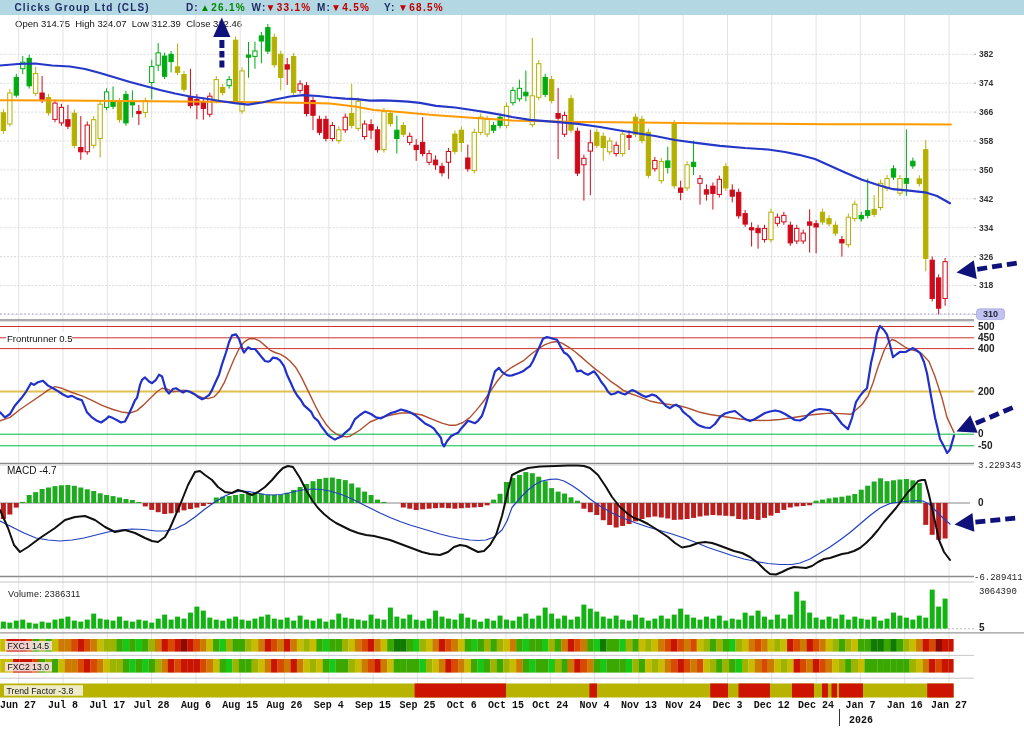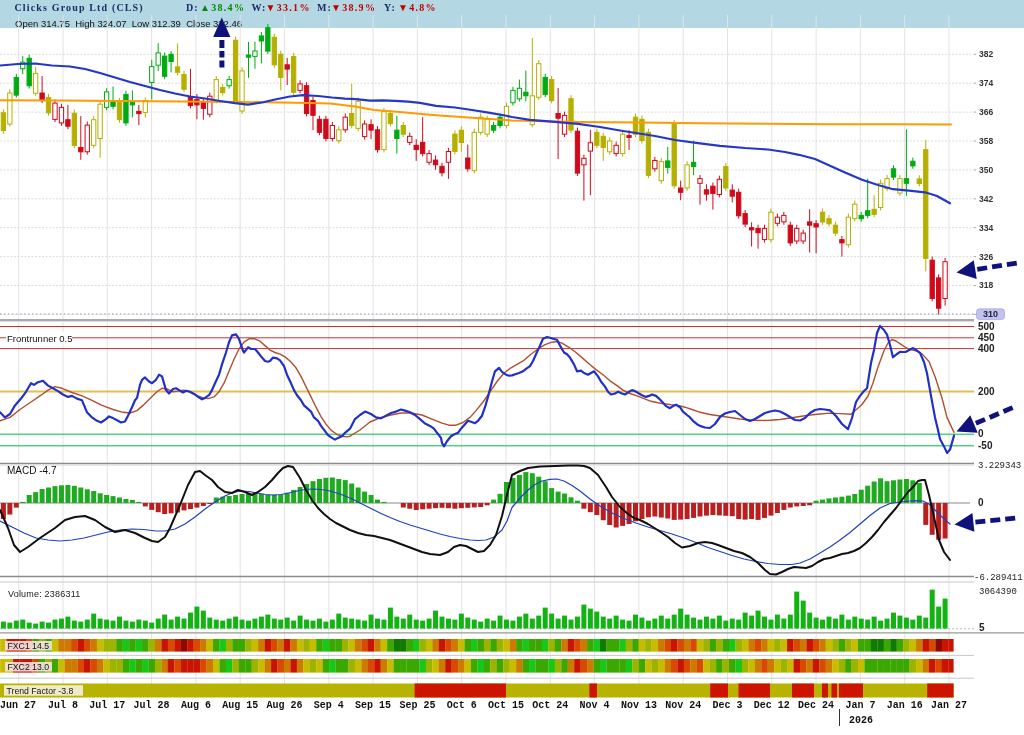--- a/index.html
+++ b/index.html
@@ -1,33 +1,33 @@
 <!DOCTYPE html>
 <html><head><meta charset="utf-8"><title>Clicks Group Ltd (CLS)</title>
 <style>
 html,body{margin:0;padding:0;background:#fff;width:1024px;height:735px;overflow:hidden}
-#hdr{position:absolute;left:0;top:0;width:1024px;height:28px;background:#b3d7e3;font-family:Liberation Serif, serif;font-weight:bold;font-size:10px}
+#hdr{position:absolute;left:0;top:0;width:1024px;height:15px;background:#b3d7e3;font-family:Liberation Sans, sans-serif;font-weight:bold;font-size:10px}
 #hdr span{position:absolute;top:1.5px;white-space:pre}
 .t{color:#1f2d66;letter-spacing:1.15px}
 .up{color:#008a00;letter-spacing:1.3px}
 .dn{color:#c00000;letter-spacing:1.3px}
 #ohlc{position:absolute;left:15px;top:17.5px;font-family:"Liberation Sans",sans-serif;font-size:9.5px;color:#111;letter-spacing:0px}
 svg{position:absolute;left:0;top:0}
 </style></head>
 <body>
 <div id="hdr">
 <span class="t" style="left:14.5px">Clicks Group Ltd (CLS)</span>
 <span class="t" style="left:186px">D:</span>
-    <span class="up" style="left:200px">▲38.4%</span>
+    <span class="up" style="left:200px">▲26.1%</span>
 <span class="t" style="left:251.5px">W:</span>
     <span class="dn" style="left:265.5px">▼33.1%</span>
 <span class="t" style="left:317px">M:</span>
-    <span class="dn" style="left:331px">▼38.9%</span>
+    <span class="dn" style="left:331px">▼4.5%</span>
 <span class="t" style="left:384px">Y:</span>
-    <span class="dn" style="left:398px">▼4.8%</span>
+    <span class="dn" style="left:398px">▼68.5%</span>
 </div>
 <div id="ohlc">Open 314.75&nbsp; High 324.07&nbsp; Low 312.39&nbsp; Close 322.46</div>
 <svg width="1024" height="735" viewBox="0 0 1024 735">
 <line x1="18.7" y1="15" x2="18.7" y2="698" stroke="#e3e3e3" stroke-width="1"></line>
 <line x1="63.0" y1="15" x2="63.0" y2="698" stroke="#e3e3e3" stroke-width="1"></line>
 <line x1="107.3" y1="15" x2="107.3" y2="698" stroke="#e3e3e3" stroke-width="1"></line>
 <line x1="151.6" y1="15" x2="151.6" y2="698" stroke="#e3e3e3" stroke-width="1"></line>
 <line x1="195.9" y1="15" x2="195.9" y2="698" stroke="#e3e3e3" stroke-width="1"></line>
 <line x1="240.2" y1="15" x2="240.2" y2="698" stroke="#e3e3e3" stroke-width="1"></line>
 <line x1="284.5" y1="15" x2="284.5" y2="698" stroke="#e3e3e3" stroke-width="1"></line>

